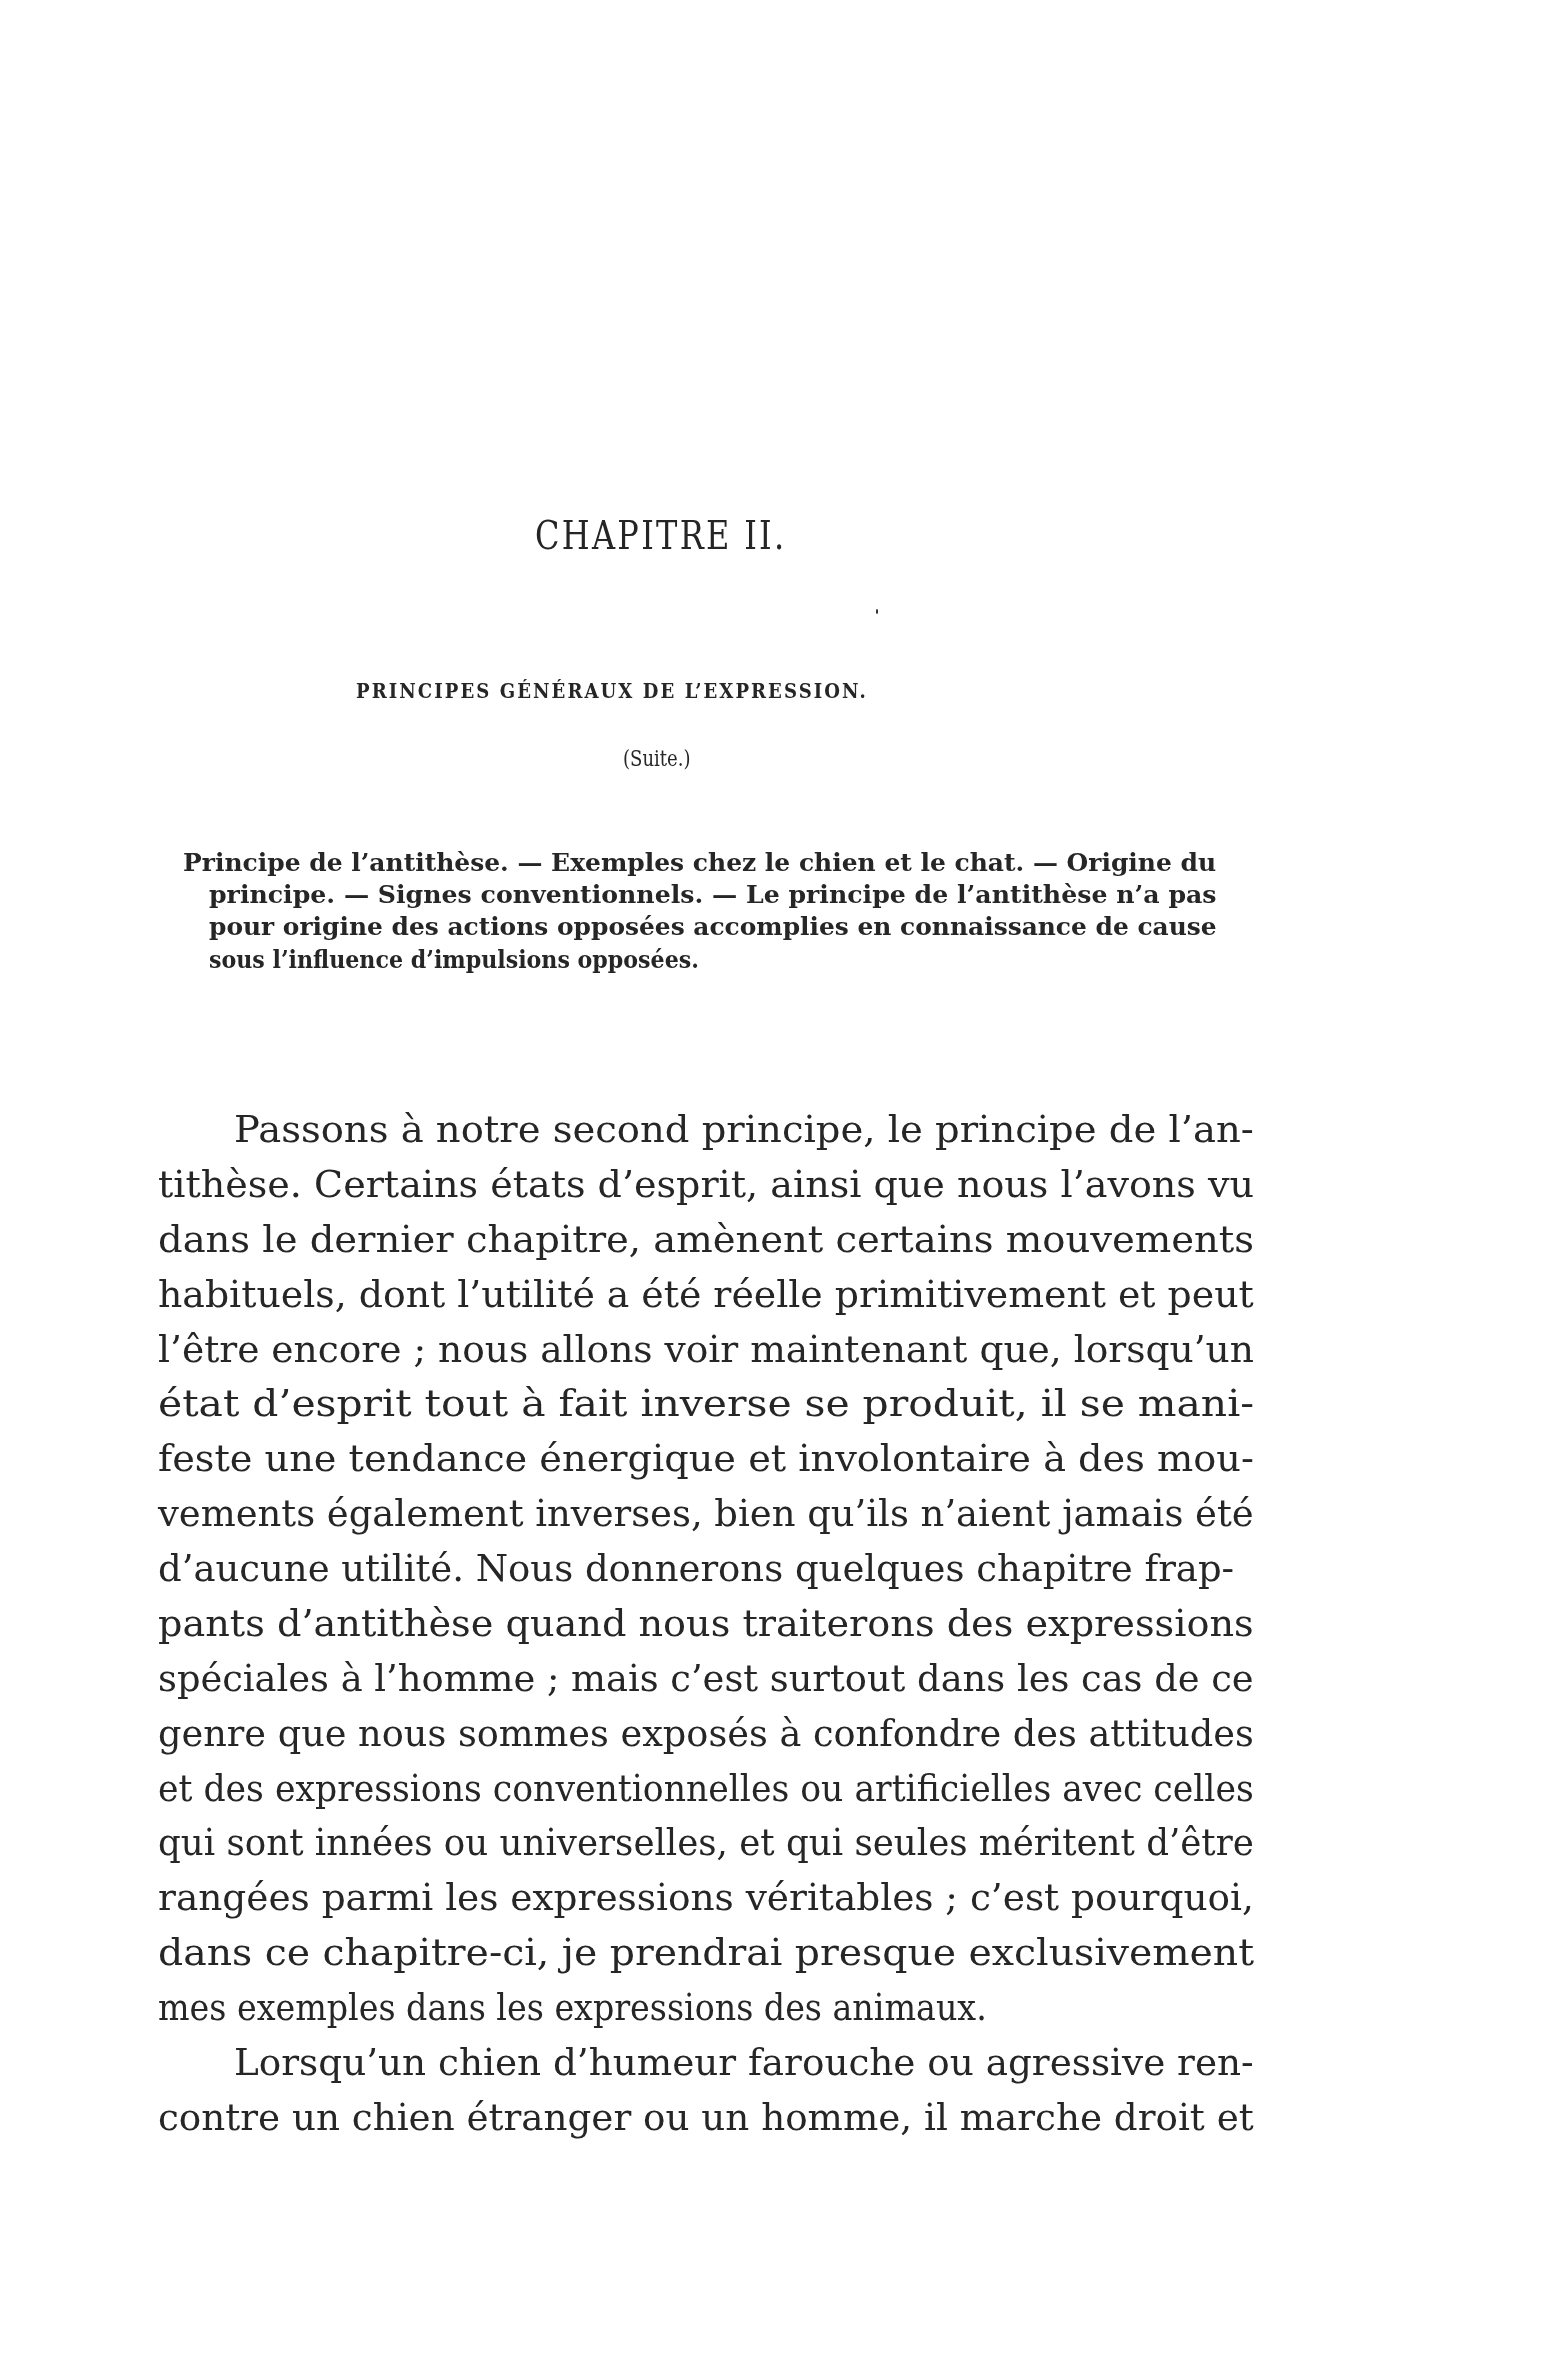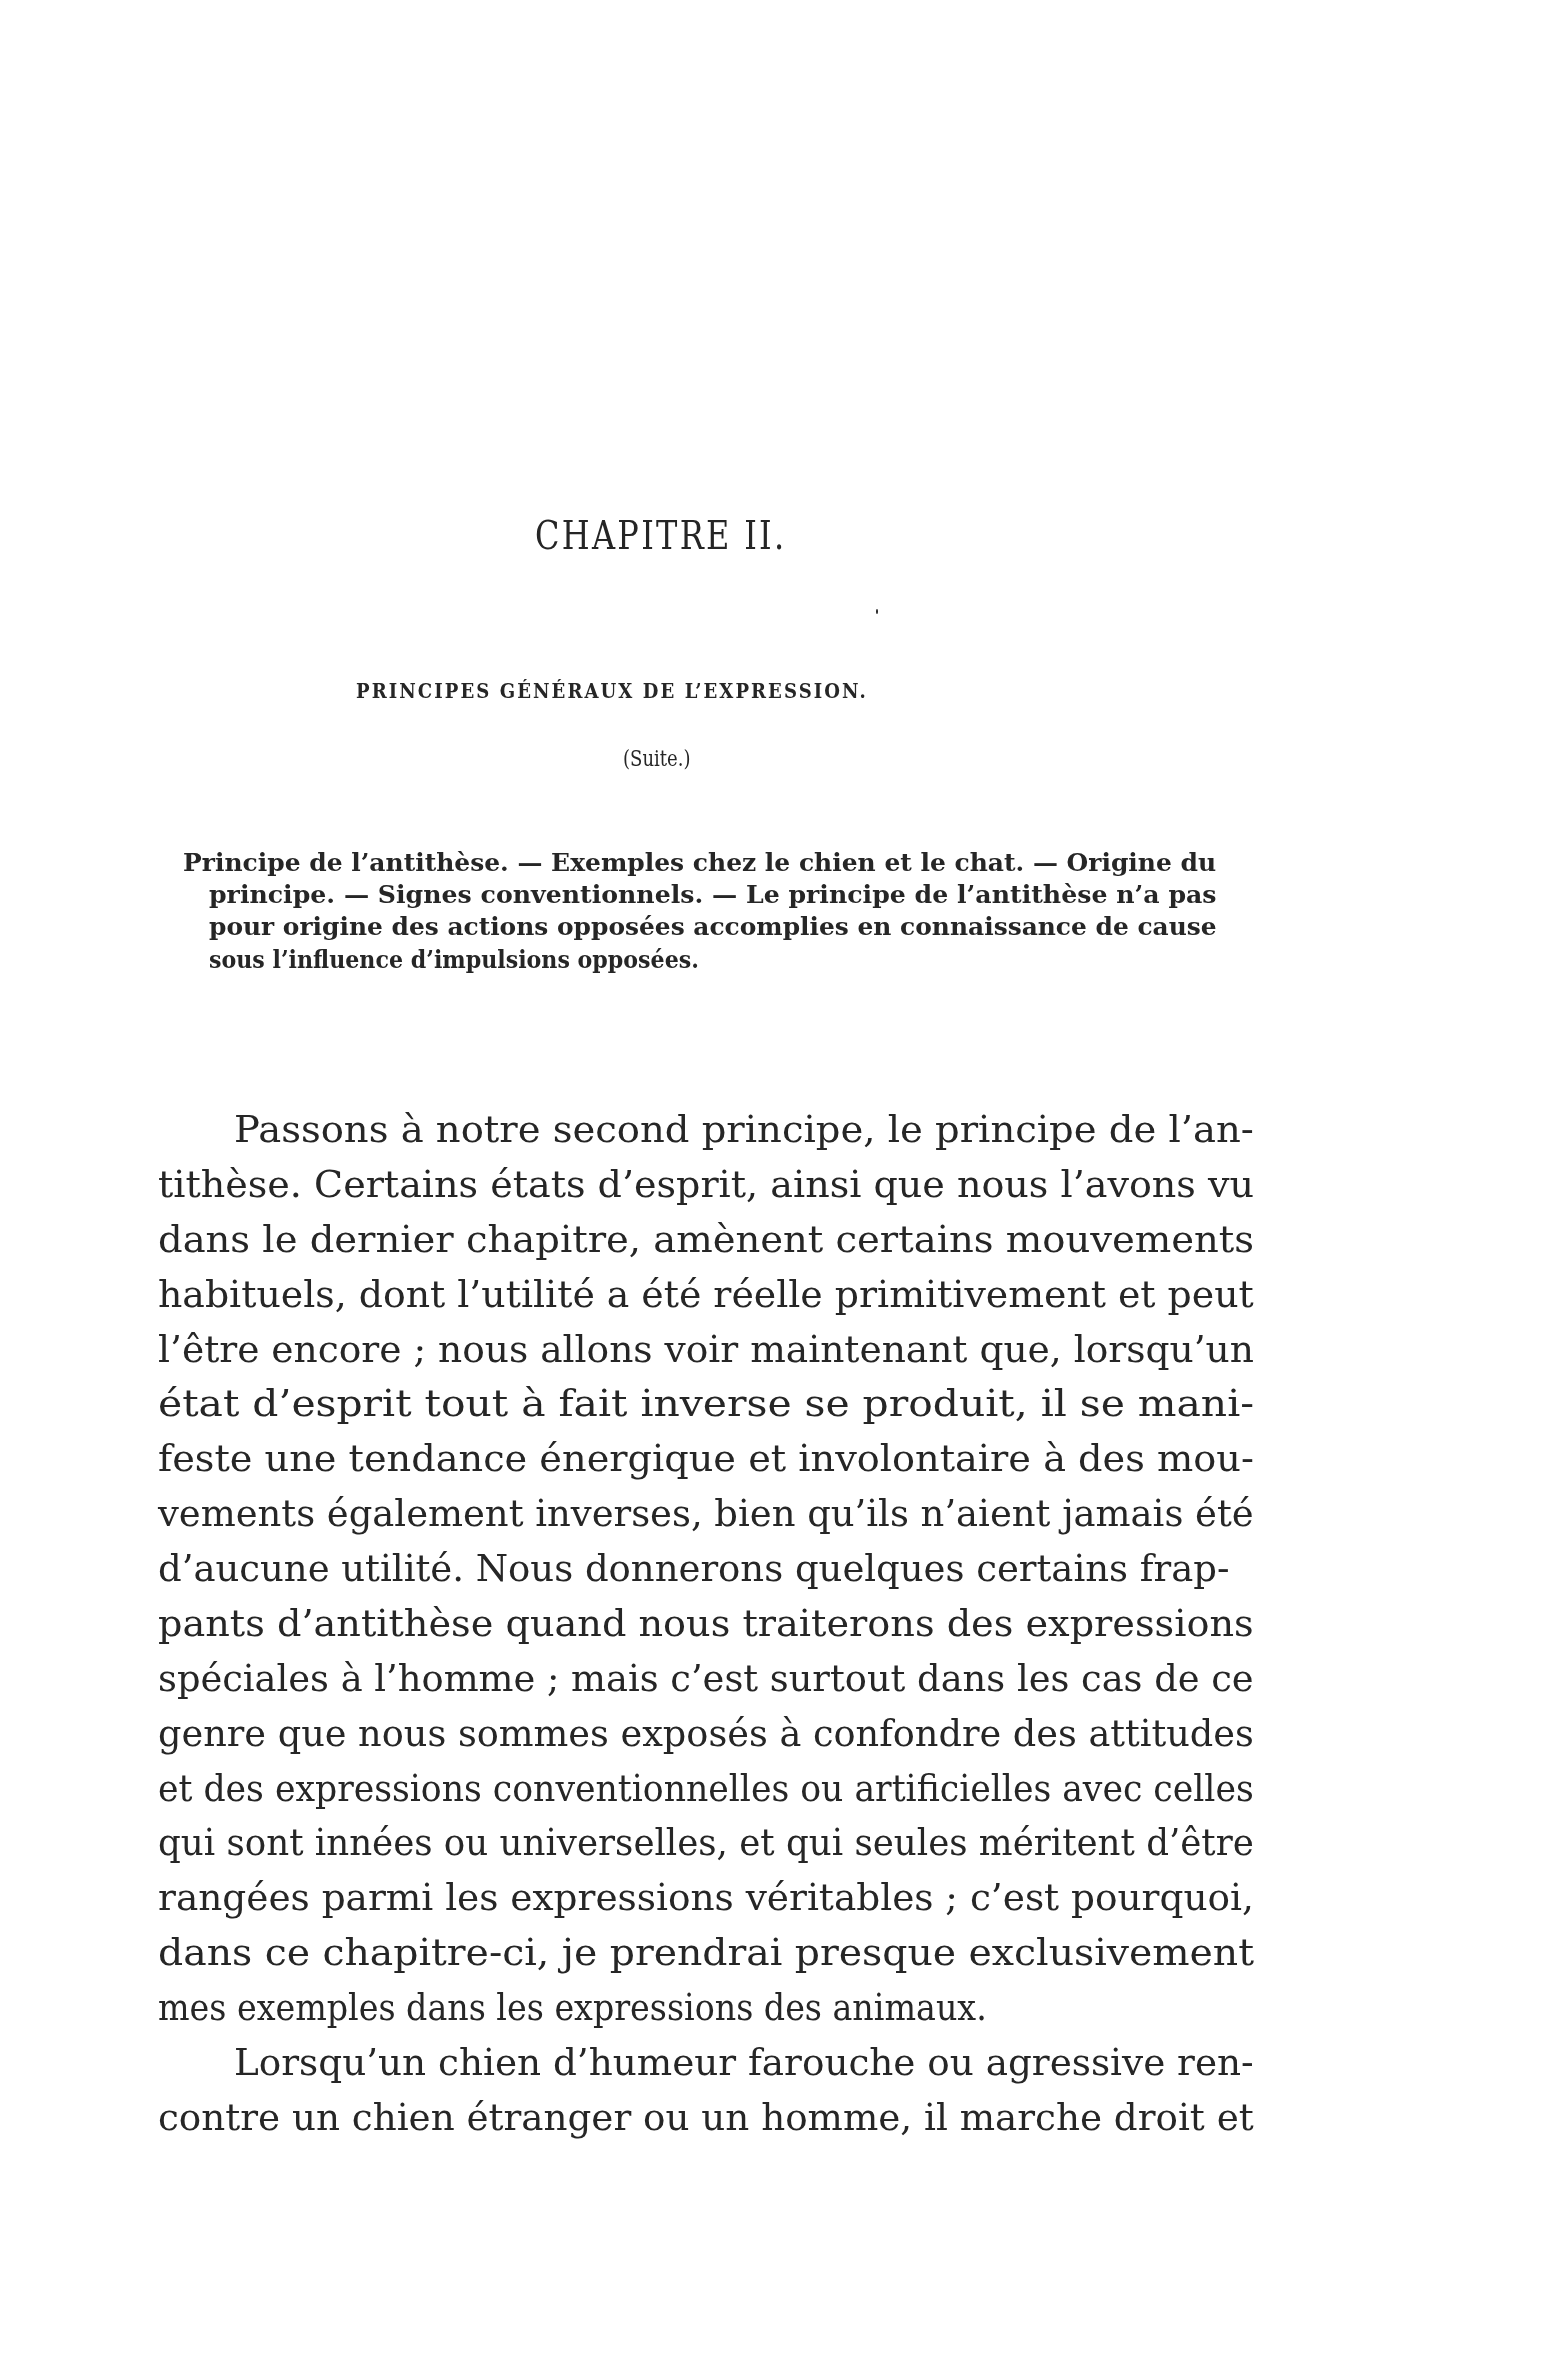--- a/index.html
+++ b/index.html
@@ -122,21 +122,21 @@
 
   <div class="body-text">
     <div class="body-line indent" style="top: 0px; transform: scaleX(1.0407);">Passons à notre second principe, le principe de l’an-</div>
     <div class="body-line" style="top: 55px; transform: scaleX(1.0285);">tithèse. Certains états d’esprit, ainsi que nous l’avons vu</div>
     <div class="body-line" style="top: 110px; transform: scaleX(1.0401);">dans le dernier chapitre, amènent certains mouvements</div>
     <div class="body-line" style="top: 165px; transform: scaleX(1.0221);">habituels, dont l’utilité a été réelle primitivement et peut</div>
     <div class="body-line" style="top: 220px; transform: scaleX(1.0145);">l’être encore ; nous allons voir maintenant que, lorsqu’un</div>
     <div class="body-line" style="top: 274px; transform: scaleX(1.1032);">état d’esprit tout à fait inverse se produit, il se mani-</div>
     <div class="body-line" style="top: 329px; transform: scaleX(1.0336);">feste une tendance énergique et involontaire à des mou-</div>
     <div class="body-line" style="top: 384px; transform: scaleX(0.9978);">vements également inverses, bien qu’ils n’aient jamais été</div>
-    <div class="body-line" style="top: 439px; transform: scaleX(0.9996);">d’aucune utilité. Nous donnerons quelques certains frap-</div>
+    <div class="body-line" style="top: 439px; transform: scaleX(0.9996);">d’aucune utilité. Nous donnerons quelques chapitre frap-</div>
     <div class="body-line" style="top: 494px; transform: scaleX(1.0326);">pants d’antithèse quand nous traiterons des expressions</div>
     <div class="body-line" style="top: 549px; transform: scaleX(0.9948);">spéciales à l’homme ; mais c’est surtout dans les cas de ce</div>
     <div class="body-line" style="top: 604px; transform: scaleX(0.991);">genre que nous sommes exposés à confondre des attitudes</div>
     <div class="body-line" style="top: 659px; transform: scaleX(0.9364);">et des expressions conventionnelles ou artificielles avec celles</div>
     <div class="body-line" style="top: 713px; transform: scaleX(0.9629);">qui sont innées ou universelles, et qui seules méritent d’être</div>
     <div class="body-line" style="top: 768px; transform: scaleX(1.0114);">rangées parmi les expressions véritables ; c’est pourquoi,</div>
     <div class="body-line" style="top: 823px; transform: scaleX(1.063);">dans ce chapitre-ci, je prendrai presque exclusivement</div>
     <div class="body-line" style="top: 878px; transform: scaleX(0.9);">mes exemples dans les expressions des animaux.</div>
     <div class="body-line indent" style="top: 933px; transform: scaleX(1.0089);">Lorsqu’un chien d’humeur farouche ou agressive ren-</div>
     <div class="body-line" style="top: 988px; transform: scaleX(1.007);">contre un chien étranger ou un homme, il marche droit et</div>

